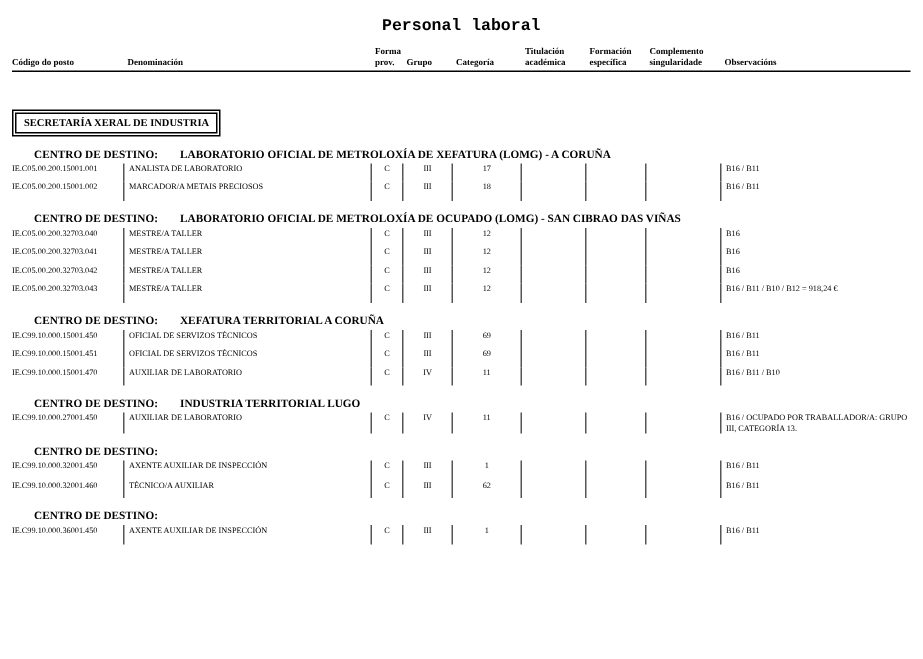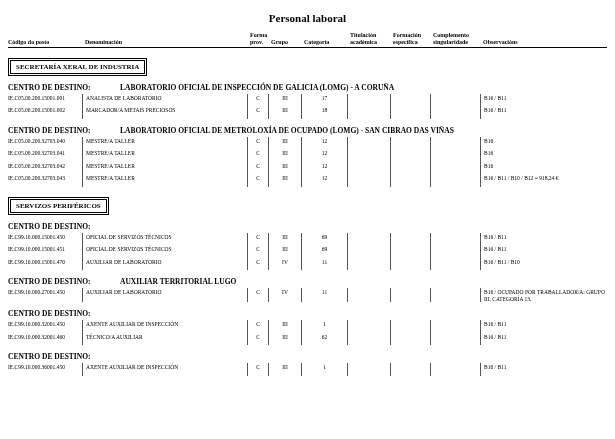--- a/index.html
+++ b/index.html
@@ -1,36 +1,36 @@
 <!DOCTYPE html>
 <html><head>
 <meta charset="utf-8">
 <style>
   html,body{margin:0;padding:0;background:#ffffff;}
   body{width:615px;height:439px;overflow:hidden;font-family:"Liberation Serif",serif;color:#000;}
   .page{position:relative;width:615px;height:439px;padding:0 8px;box-sizing:border-box;}
-  .doc-title{margin-top:12px;text-align:center;font-family:Liberation Serif, serif;font-weight:bold;font-size:11px;}
+  .doc-title{margin-top:12px;text-align:center;font-family:Liberation Mono, monospace;font-weight:bold;font-size:11px;}
   
   .head-row{display:flex;align-items:flex-end;margin-top:8px;border-bottom:1.5px solid #000;padding-bottom:1px;}
   .head-cell{font-weight:bold;font-size:6px;line-height:1.15;box-sizing:border-box;padding-left:3px;}
   
   .c-codigo{width:74px;padding-left:0;}
   .c-denominacion{width:165px;}
   .c-forma{width:21px;}
   .c-grupo{width:33px;}
   .c-categoria{width:46px;}
   .c-titulacion{width:43px;}
   .c-formacion{width:40px;}
   .c-complemento{width:50px;}
   .c-observacions{width:127px;}
   
-  .section-box{display:inline-block;border:3px double #000;padding:2px 5px;font-weight:bold;font-size:7px;margin-top:10px;}
+  .section-box{display:inline-block;border:3px double #000;padding:2px 5px;font-weight:bold;font-size:7px;margin-top:25px;}
   .section-wrap{margin:0;}
   
-  .centro-row{display:flex;margin-top:7px;margin-bottom:2px;}
+  .centro-row{display:flex;margin-top:7px;margin-bottom:2px;text-align:center;}
   .centro-label{width:112px;font-weight:bold;font-size:7.5px;flex:0 0 112px;}
   .centro-name{font-weight:bold;font-size:7.5px;}
   
   .rows{}
   .data-row{display:flex;align-items:stretch;min-height:12.5px;}
   .cell{font-size:5.5px;line-height:1.2;box-sizing:border-box;padding:1px 2px 0 3px;}
   .cell.c-codigo{padding-left:0;}
   .cell.c-denominacion{border-left:1px solid #555;}
   .cell.c-forma,.cell.c-grupo,.cell.c-categoria,.cell.c-titulacion,
   .cell.c-formacion,.cell.c-complemento,.cell.c-observacions{border-left:1px solid #555;}
@@ -50,21 +50,21 @@
     <div class="head-cell c-categoria">Categoría</div>
     <div class="head-cell c-titulacion">Titulación académica</div>
     <div class="head-cell c-formacion">Formación específica</div>
     <div class="head-cell c-complemento">Complemento singularidade</div>
     <div class="head-cell c-observacions">Observacións</div>
   </div>
 
   <div id="table-body">
       <div class="section-wrap"><div class="section-box">SECRETARÍA XERAL DE INDUSTRIA</div><div class="centro-row">
           <span class="centro-label">CENTRO DE DESTINO:</span>
-          <span class="centro-name">LABORATORIO OFICIAL DE INSPECCIÓN DE GALICIA (LOMG) - A CORUÑA</span>
+          <span class="centro-name">LABORATORIO OFICIAL DE METROLOXÍA DE XEFATURA (LOMG) - A CORUÑA</span>
         </div><div class="rows">
           <div class="data-row">
             <div class="cell c-codigo">IE.C05.00.200.15001.001</div>
             <div class="cell c-denominacion">ANALISTA DE LABORATORIO</div>
             <div class="cell c-forma">C</div>
             <div class="cell c-grupo">III</div>
             <div class="cell c-categoria">17</div>
             <div class="cell c-titulacion"></div>
             <div class="cell c-formacion"></div>
             <div class="cell c-complemento"></div>
@@ -123,22 +123,23 @@
             <div class="cell c-denominacion">MESTRE/A TALLER</div>
             <div class="cell c-forma">C</div>
             <div class="cell c-grupo">III</div>
             <div class="cell c-categoria">12</div>
             <div class="cell c-titulacion"></div>
             <div class="cell c-formacion"></div>
             <div class="cell c-complemento"></div>
             <div class="cell c-observacions">B16 / B11 / B10 / B12 = 918,24 €</div>
           </div>
         </div></div>
-      <div class="section-wrap"><div class="section-box">SERVIZOS PERIFÉRICOS</div><div class="centro-row">
-          <span class="centro-label">CENTRO DE DESTINO:</span>
+      <div class="section-wrap"><div class="centro-row">
+          <span class="centro-label">CENTRO DE DESTINO:</span>
+          <span class="centro-name">XEFATURA TERRITORIAL A CORUÑA</span>
         </div><div class="rows">
           <div class="data-row">
             <div class="cell c-codigo">IE.C99.10.000.15001.450</div>
             <div class="cell c-denominacion">OFICIAL DE SERVIZOS TÉCNICOS</div>
             <div class="cell c-forma">C</div>
             <div class="cell c-grupo">III</div>
             <div class="cell c-categoria">69</div>
             <div class="cell c-titulacion"></div>
             <div class="cell c-formacion"></div>
             <div class="cell c-complemento"></div>
@@ -161,21 +162,21 @@
             <div class="cell c-forma">C</div>
             <div class="cell c-grupo">IV</div>
             <div class="cell c-categoria">11</div>
             <div class="cell c-titulacion"></div>
             <div class="cell c-formacion"></div>
             <div class="cell c-complemento"></div>
             <div class="cell c-observacions">B16 / B11 / B10</div>
           </div>
         </div><div class="centro-row">
           <span class="centro-label">CENTRO DE DESTINO:</span>
-          <span class="centro-name">AUXILIAR TERRITORIAL LUGO</span>
+          <span class="centro-name">INDUSTRIA TERRITORIAL LUGO</span>
         </div><div class="rows">
           <div class="data-row">
             <div class="cell c-codigo">IE.C99.10.000.27001.450</div>
             <div class="cell c-denominacion">AUXILIAR DE LABORATORIO</div>
             <div class="cell c-forma">C</div>
             <div class="cell c-grupo">IV</div>
             <div class="cell c-categoria">11</div>
             <div class="cell c-titulacion"></div>
             <div class="cell c-formacion"></div>
             <div class="cell c-complemento"></div>

